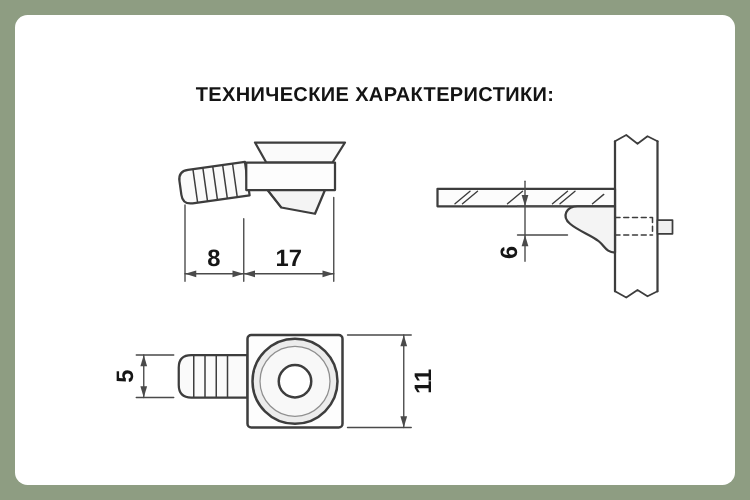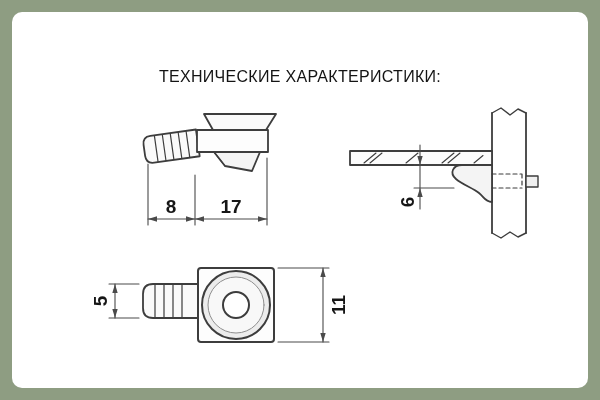--- a/index.html
+++ b/index.html
@@ -19,21 +19,21 @@
     position:absolute;
     left:12px;top:12px;right:12px;bottom:12px;
     background:#ffffff;
     border-radius:10px;
   }
   .title{
     position:absolute;
     top:56px;left:0;right:0;
     text-align:center;
     font-size:16px;
-    font-weight:normal;
+    font-weight:bold;
     letter-spacing:0.3px;
     color:#141414;
   }
   svg.drawing{
     position:absolute;
     left:0;top:0;
     width:600px;height:400px;
   }
   .dim-label{
     font-family:"Liberation Sans",sans-serif;

